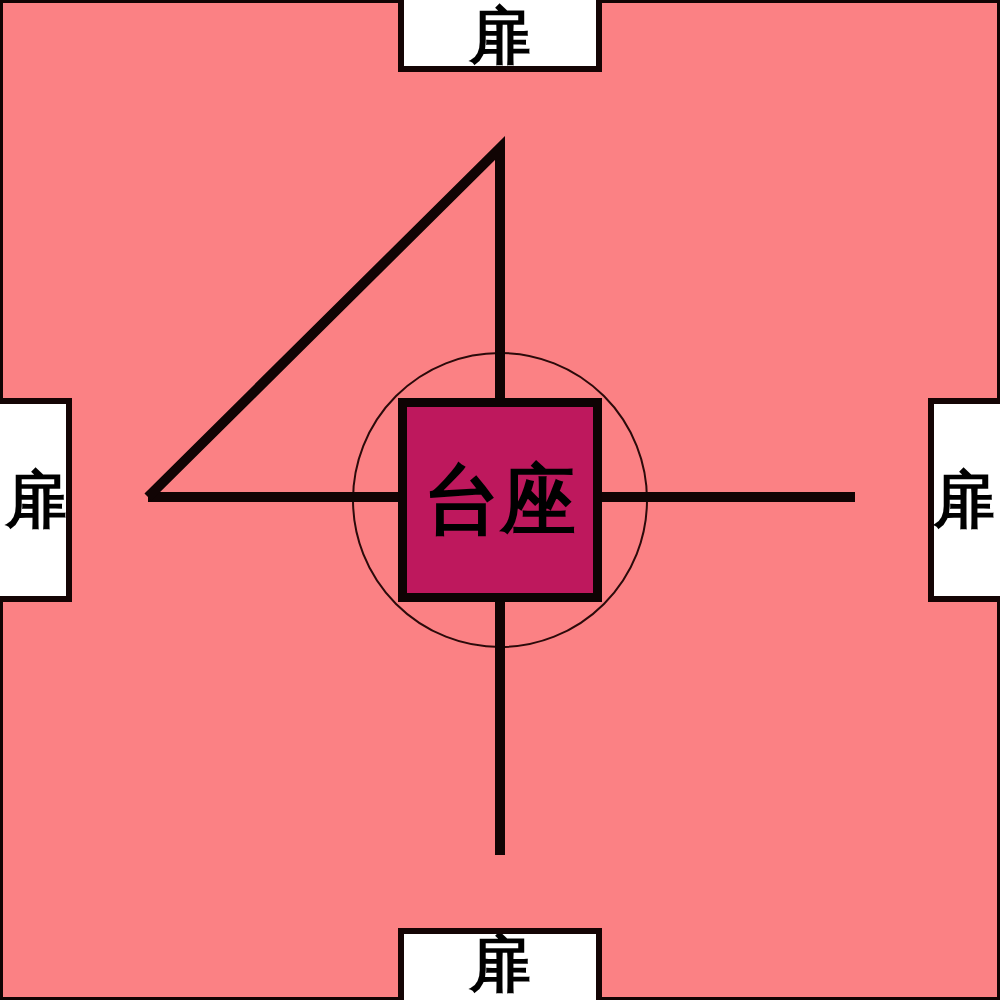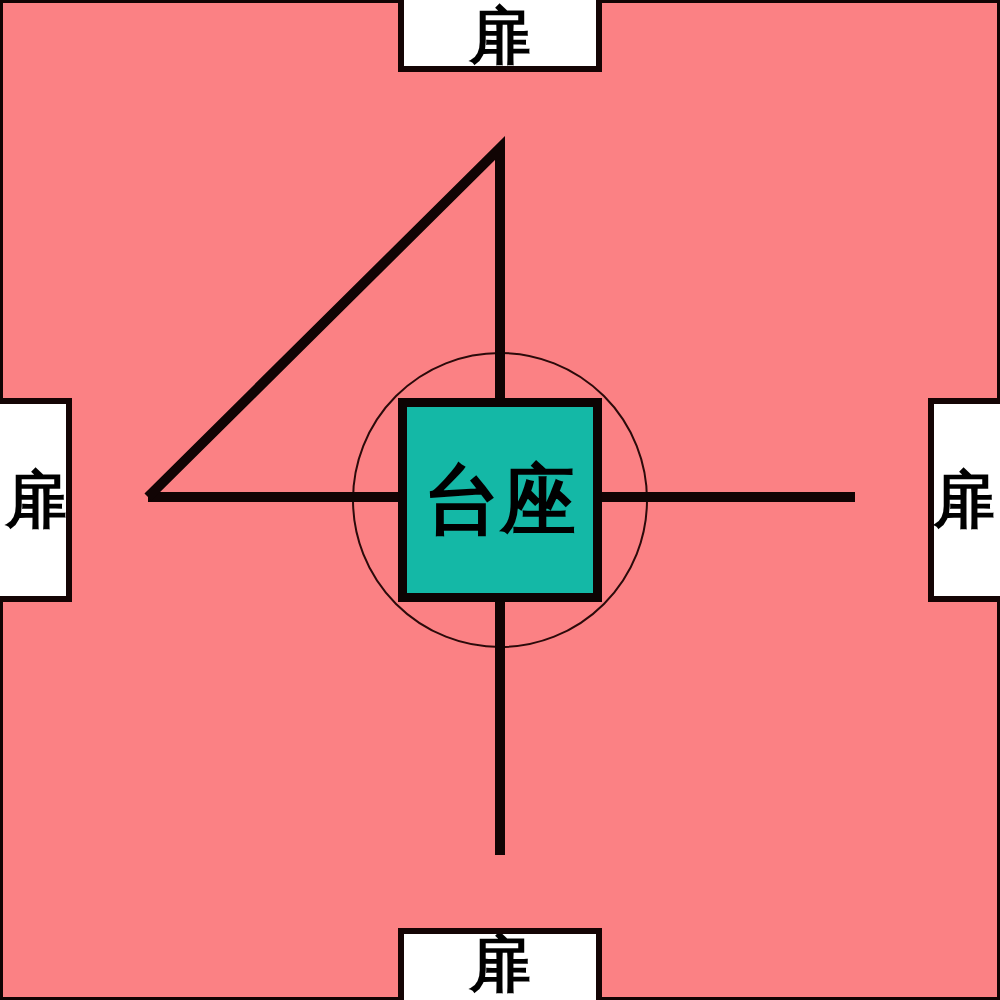--- a/index.html
+++ b/index.html
@@ -93,21 +93,21 @@
   }
   .door-right .door-label { transform: translateX(-4px); }
 
   
   .pedestal {
     position: absolute;
     left: 398px;
     top: 398px;
     width: 204px;
     height: 204px;
-    background: #14b8a6;
+    background: #be185d;
     border: 9px solid #0d0303;
     box-sizing: border-box;
     display: flex;
     align-items: center;
     justify-content: center;
   }
   .pedestal-label {
     font-family: "DejaVu Sans", "Liberation Sans", sans-serif;
     font-weight: 700;
     font-size: 76px;

